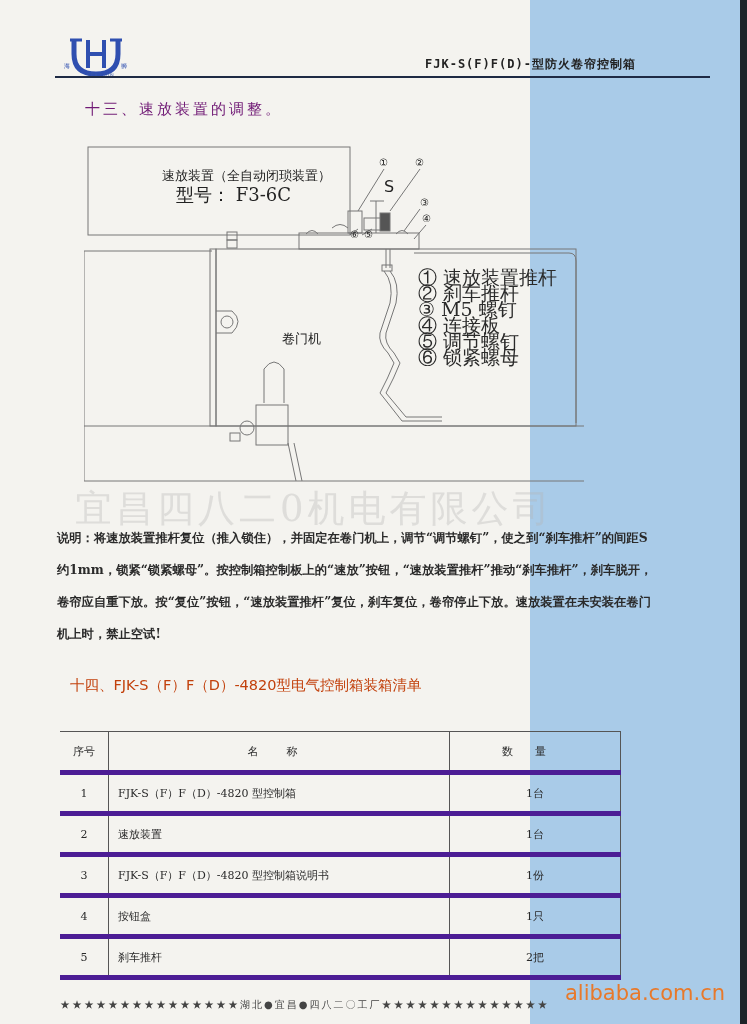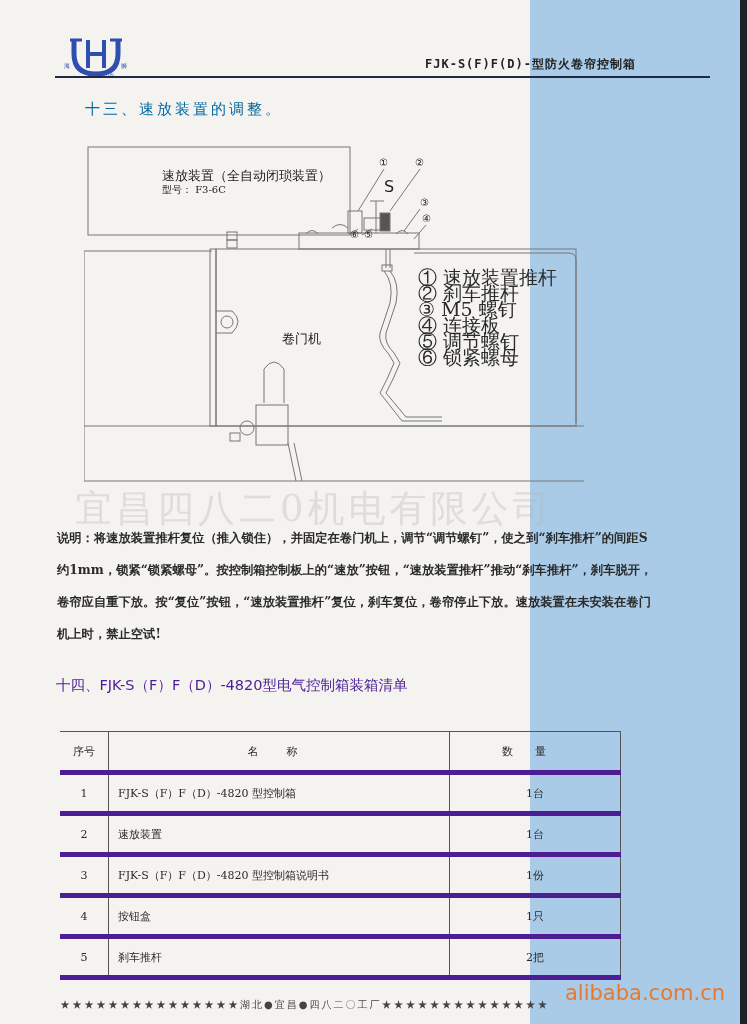--- a/index.html
+++ b/index.html
@@ -3,26 +3,26 @@
 <meta charset="utf-8">
 <style>
   html,body{margin:0;padding:0;}
   body{width:747px;height:1024px;position:relative;overflow:hidden;background:#f4f3ef;font-family:"DejaVu Serif",serif;color:#2a2a2a;}
   .blue-panel{position:absolute;left:530px;top:0;width:210px;height:1024px;background:#a9cbe8;}
   .dark-edge{position:absolute;left:740px;top:0;width:7px;height:1024px;background:#1c2328;}
   .logo{position:absolute;left:62px;top:34px;width:68px;height:46px;}
   .logo-sub{position:absolute;left:87px;top:72px;font-size:5px;color:#3a5aa8;font-family:"DejaVu Sans",sans-serif;letter-spacing:0.5px;}
   .header-rule{position:absolute;left:55px;top:76px;width:655px;height:2px;background:#1e2a44;}
   .header-title{position:absolute;left:425px;top:56px;font-family:"DejaVu Sans Mono",monospace;font-size:12px;font-weight:bold;letter-spacing:1px;color:#222;white-space:nowrap;}
-  .h13{position:absolute;left:85px;top:100px;font-size:15px;color:#0369a1;letter-spacing:3px;}
+  .h13{position:absolute;left:85px;top:100px;font-size:15px;color:#701a75;letter-spacing:3px;}
   .diagram{position:absolute;left:84px;top:143px;width:500px;height:340px;}
   .dg-text{position:absolute;font-family:"DejaVu Serif",serif;color:#222;white-space:nowrap;}
   .watermark{position:absolute;left:75px;top:484px;font-size:37px;color:rgba(180,180,180,0.35);letter-spacing:4px;font-family:"DejaVu Serif",serif;white-space:nowrap;text-align:right;}
   .para{position:absolute;left:57px;top:522px;width:600px;font-size:12.3px;line-height:32px;color:#2a2a2a;font-family:"DejaVu Serif",serif;font-weight:bold;}
-  .h14{position:absolute;left:56px;top:676px;font-size:14.5px;color:#4c1d95;font-family:"DejaVu Sans",sans-serif;white-space:nowrap;}
+  .h14{position:absolute;left:70px;top:676px;font-size:14.5px;color:#c2410c;font-family:"DejaVu Sans",sans-serif;white-space:nowrap;}
   table.pack{position:absolute;left:60px;top:731px;width:561px;border-collapse:collapse;font-size:11px;font-family:"DejaVu Serif",serif;}
   table.pack td{border-top:1px solid #555;border-bottom:5px solid #4c1d95;height:36px;padding:0;vertical-align:middle;}
   table.pack td.c1{width:48px;text-align:center;border-right:1px solid #555;}
   table.pack td.c2{width:325px;padding-left:9px;border-right:1px solid #555;}
   table.pack td.c3{text-align:center;border-right:1px solid #555;}
   table.pack tr.head td{height:38px;}
   table.pack tr.head td.c2{text-align:center;padding-left:15px;letter-spacing:28px;}
   table.pack tr.head td.c3{letter-spacing:22px;}
   table.pack tr.body td.c3{padding-top:0;}
   .footer-stars{position:absolute;left:60px;top:998px;font-size:10px;color:#444;letter-spacing:2px;white-space:nowrap;}
@@ -95,21 +95,21 @@
 
       <line x1="274" y1="68" x2="300" y2="26"></line>
       <line x1="306" y1="68" x2="336" y2="26"></line>
       <line x1="320" y1="88" x2="336" y2="66"></line>
       <line x1="330" y1="96" x2="342" y2="82"></line>
       <line x1="278" y1="92" x2="288" y2="86"></line>
       <line x1="266" y1="92" x2="274" y2="86"></line>
     </g>
   </svg>
   <div class="dg-text" style="left:78px;top:24px;font-size:13px;">速放装置（全自动闭琐装置）</div>
-  <div class="dg-text" style="left:78px;top:40px;font-size:10px;">型号： F3-6C</div>
+  <div class="dg-text" style="left:92px;top:40px;font-size:18px;">型号： F3-6C</div>
   <div class="dg-text" style="left:198px;top:187px;font-size:13px;">卷门机</div>
   <div class="dg-text" style="left:300px;top:34px;font-size:16px;font-family:'DejaVu Sans',sans-serif;">S</div>
   <div class="dg-text" style="left:295px;top:14px;font-size:10px;">①</div>
   <div class="dg-text" style="left:331px;top:14px;font-size:10px;">②</div>
   <div class="dg-text" style="left:336px;top:54px;font-size:10px;">③</div>
   <div class="dg-text" style="left:338px;top:70px;font-size:10px;">④</div>
   <div class="dg-text" style="left:280px;top:86px;font-size:10px;">⑤</div>
   <div class="dg-text" style="left:266px;top:86px;font-size:10px;">⑥</div>
   <div style="position:absolute;left:334px;top:126px;font-size:19px;line-height:16px;">
     <div><span>①</span> <span>速放装置推杆</span></div>

